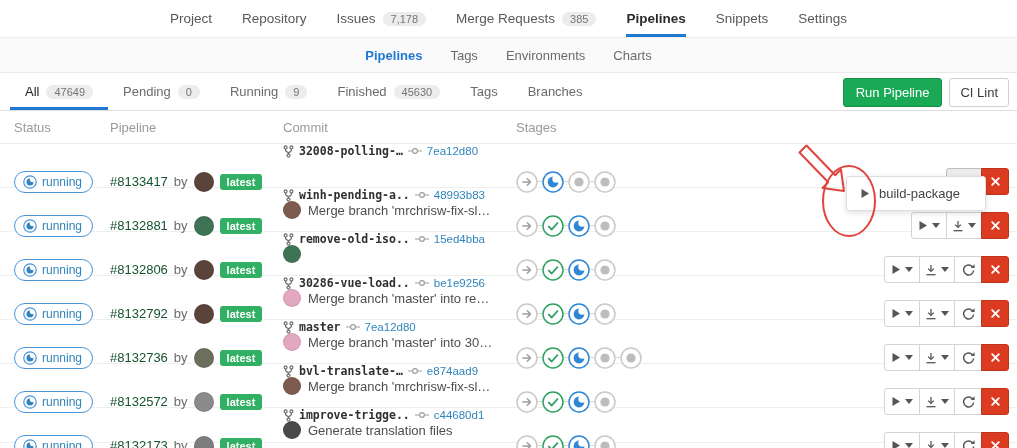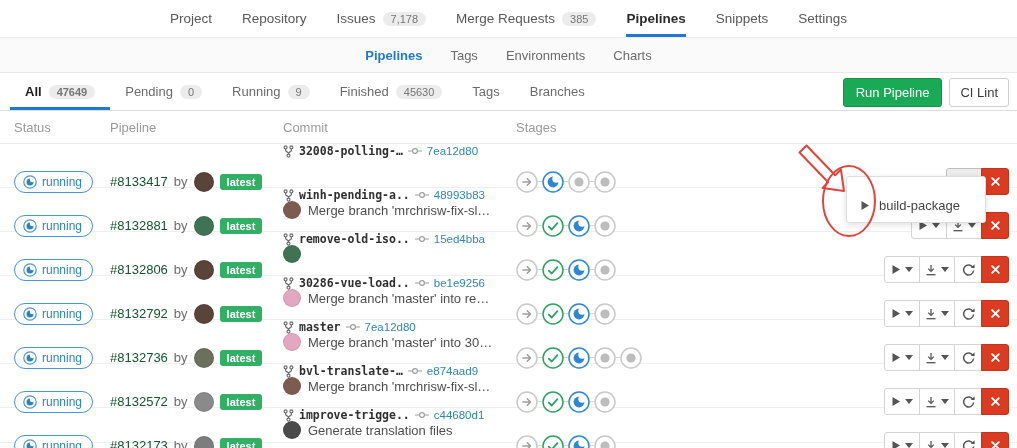--- a/index.html
+++ b/index.html
@@ -23,21 +23,21 @@
              height: 35px; background: #fafafa; border-bottom: 1px solid #e9e9e9; }
   .sub-nav .nav-item { border-bottom: none; padding-top: 0; color: #6b6b6b; font-size: 13px; }
   .sub-nav .nav-item.active { color: var(--accent-blue,#1f78d1); font-weight: bold; }
 
   
   .filter-bar { position: relative; height: 38px; border-bottom: 1px solid #dedede;
                 background: #fff; display: flex; align-items: stretch; padding-left: 10px; }
   .filter-tabs { display: flex; align-items: stretch; }
   .filter-tab { display: flex; align-items: center; gap: 7px; padding: 0 15px;
                 color: #6b6b6b; cursor: pointer; border-bottom: 3px solid transparent; padding-top: 3px; }
-  .filter-tab.active { color: #1d1d1d; font-weight: bold; border-bottom-color: var(--accent-blue,#1f78d1); }
+  .filter-tab.active { color: #1d1d1d; font-weight: normal; border-bottom-color: var(--accent-blue,#1f78d1); }
   .filter-actions { position: absolute; right: 8px; top: 5px; display: flex; gap: 7px; }
   .btn-green { background: var(--button-green,#1aaa55); color: #fff; border: 1px solid #168f48;
                border-radius: 3px; padding: 6px 12px; font-size: 13px; cursor: pointer; font-family: inherit; }
   .btn-white { background: #fff; color: #3a3a3a; border: 1px solid #cfcfcf;
                border-radius: 3px; padding: 6px 10px; font-size: 13px; cursor: pointer; font-family: inherit; }
 
   
   .grid { display: grid; grid-template-columns: 110px 173px 233px 196px 1fr; align-items: center; }
   .table-header { height: 33px; border-bottom: 1px solid #ececec; color: #9a9a9a; font-size: 13px; }
   .th.first { padding-left: 14px; }
@@ -81,21 +81,21 @@
   .btn-seg.active-seg { background: #ececec; border-color: #bdbdbd; }
   .btn-cancel { width: 28px; height: 27px; margin-left: -1px; background: var(--cancel-red,#db3b21);
                 border: 1px solid #c0341d; border-radius: 0 3px 3px 0;
                 display: flex; align-items: center; justify-content: center; cursor: pointer; }
 
   
   .dropdown-panel { position: absolute; left: 846px; top: 176px; width: 140px; z-index: 20;
                     background: #fff; border: 1px solid #dedede; border-radius: 3px;
                     box-shadow: 0 2px 6px rgba(0,0,0,.12); padding: 4px 0; }
   .dropdown-item { display: flex; align-items: center; gap: 9px; padding: 5px 13px;
-                   color: #444; font-size: 13px; cursor: pointer; margin-top: 12px; }
+                   color: #444; font-size: 13px; cursor: pointer; }
 
   
   .annotation-svg { position: absolute; left: 0; top: 0; z-index: 40; pointer-events: none; }
   .annotation-stroke { fill: none; stroke: var(--annotation-red,#e0443e);
                        stroke-width: 2; stroke-linejoin: round; }
 </style>
 </head>
 <body>
 
 <nav class="top-nav">

